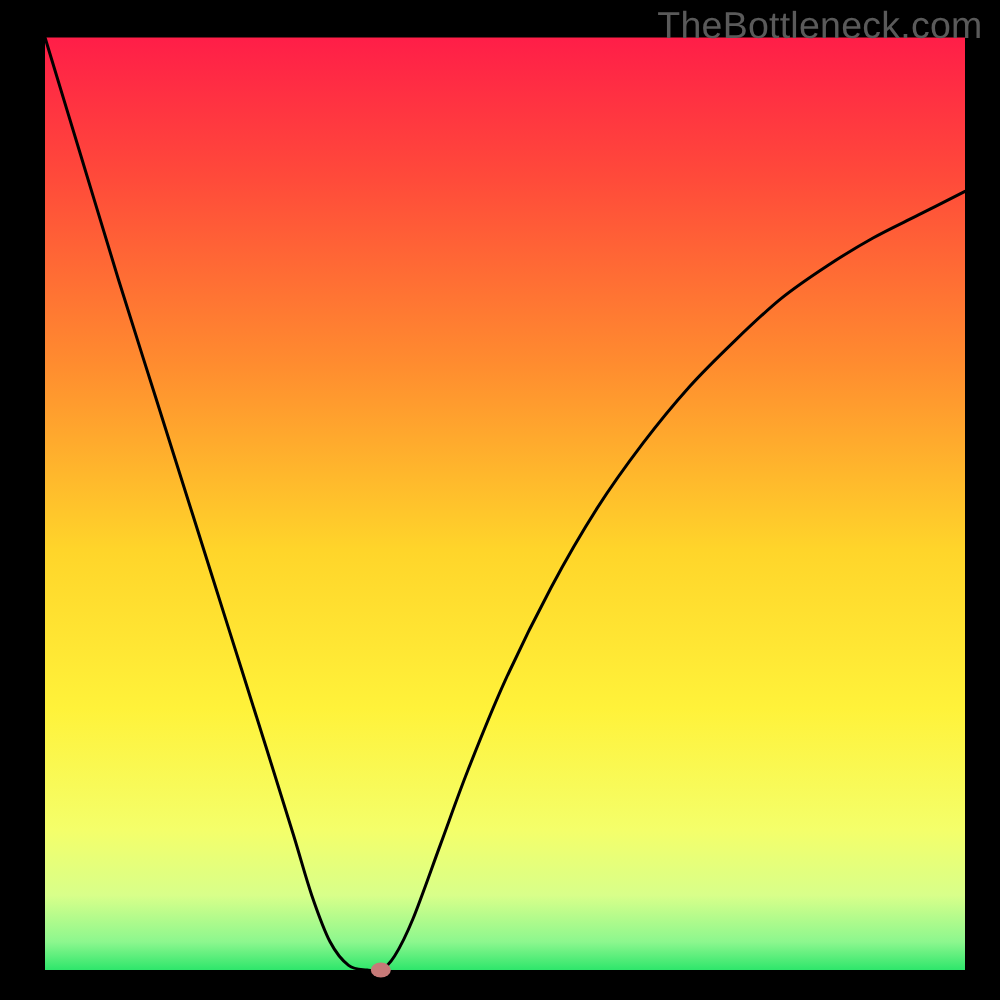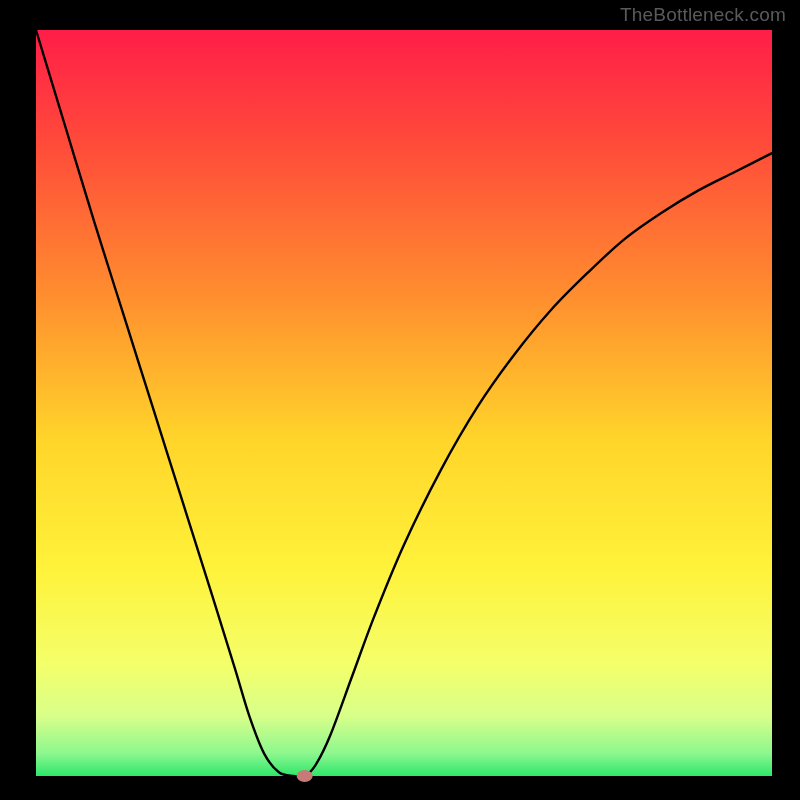--- a/index.html
+++ b/index.html
@@ -14,21 +14,21 @@
   .frame {
     position: relative;
     width: 800px;
     height: 800px;
     background: #000;
   }
   .watermark {
     position: absolute;
     top: 4px;
     right: 14px;
-    font-size: 19px;
+    font-size: 30px;
     font-weight: 500;
     color: #5a5a5a;
     letter-spacing: 0.2px;
     z-index: 5;
   }
   svg {
     display: block;
   }
 </style>
 </head>

